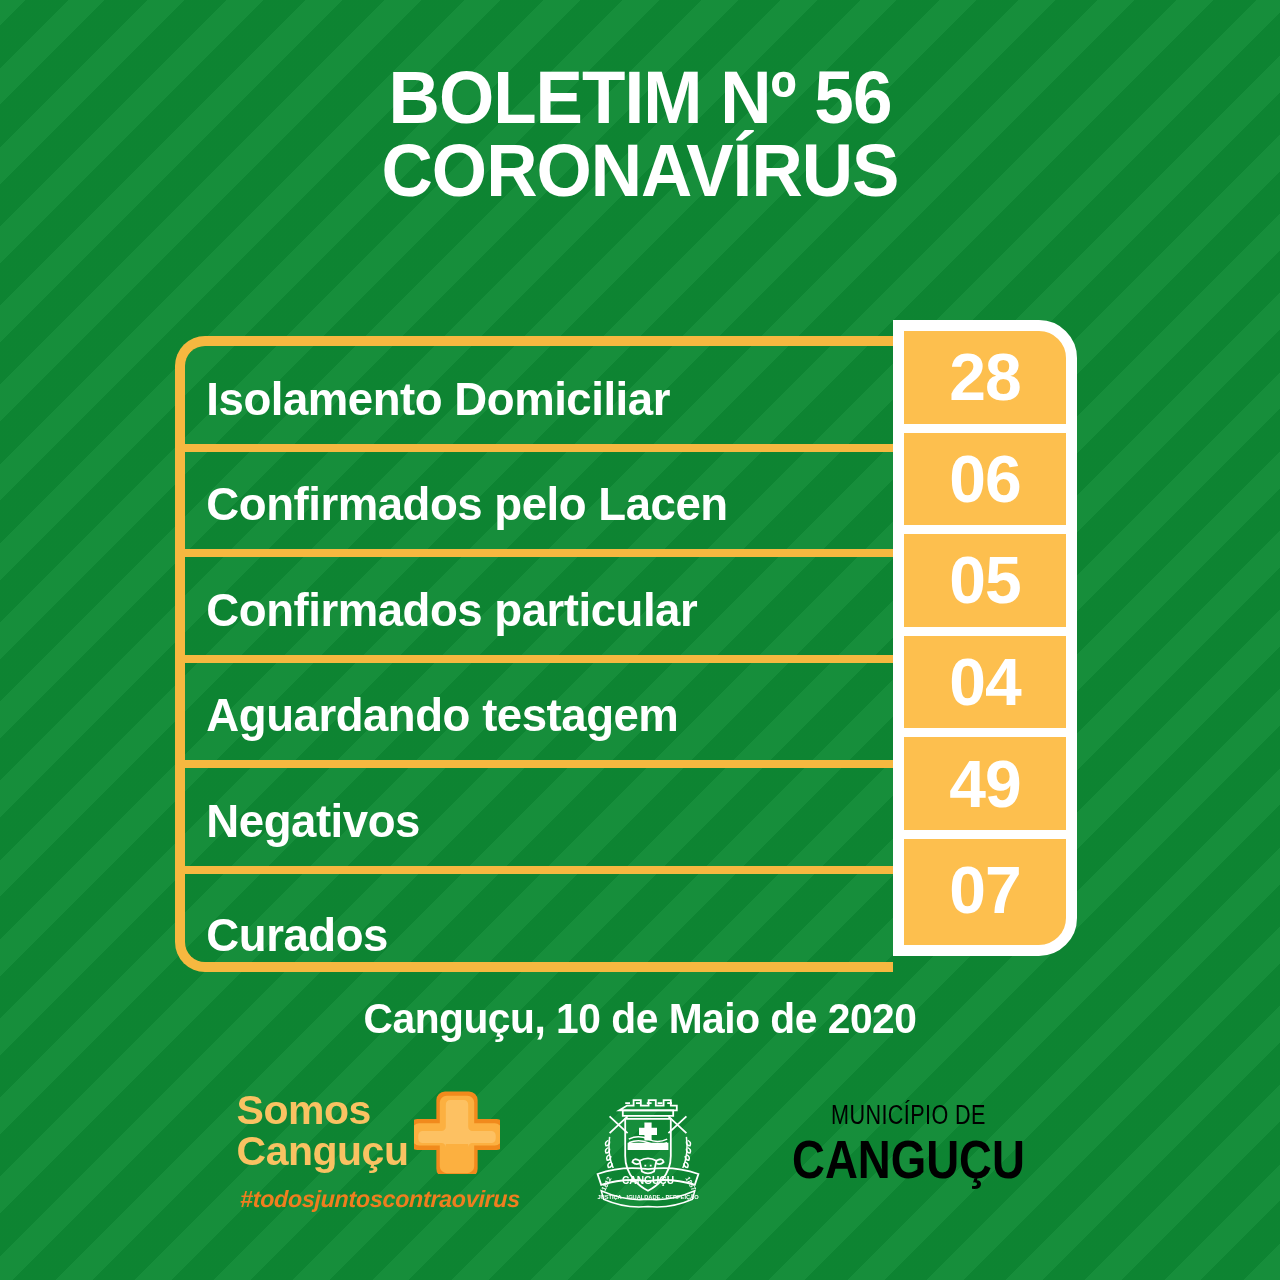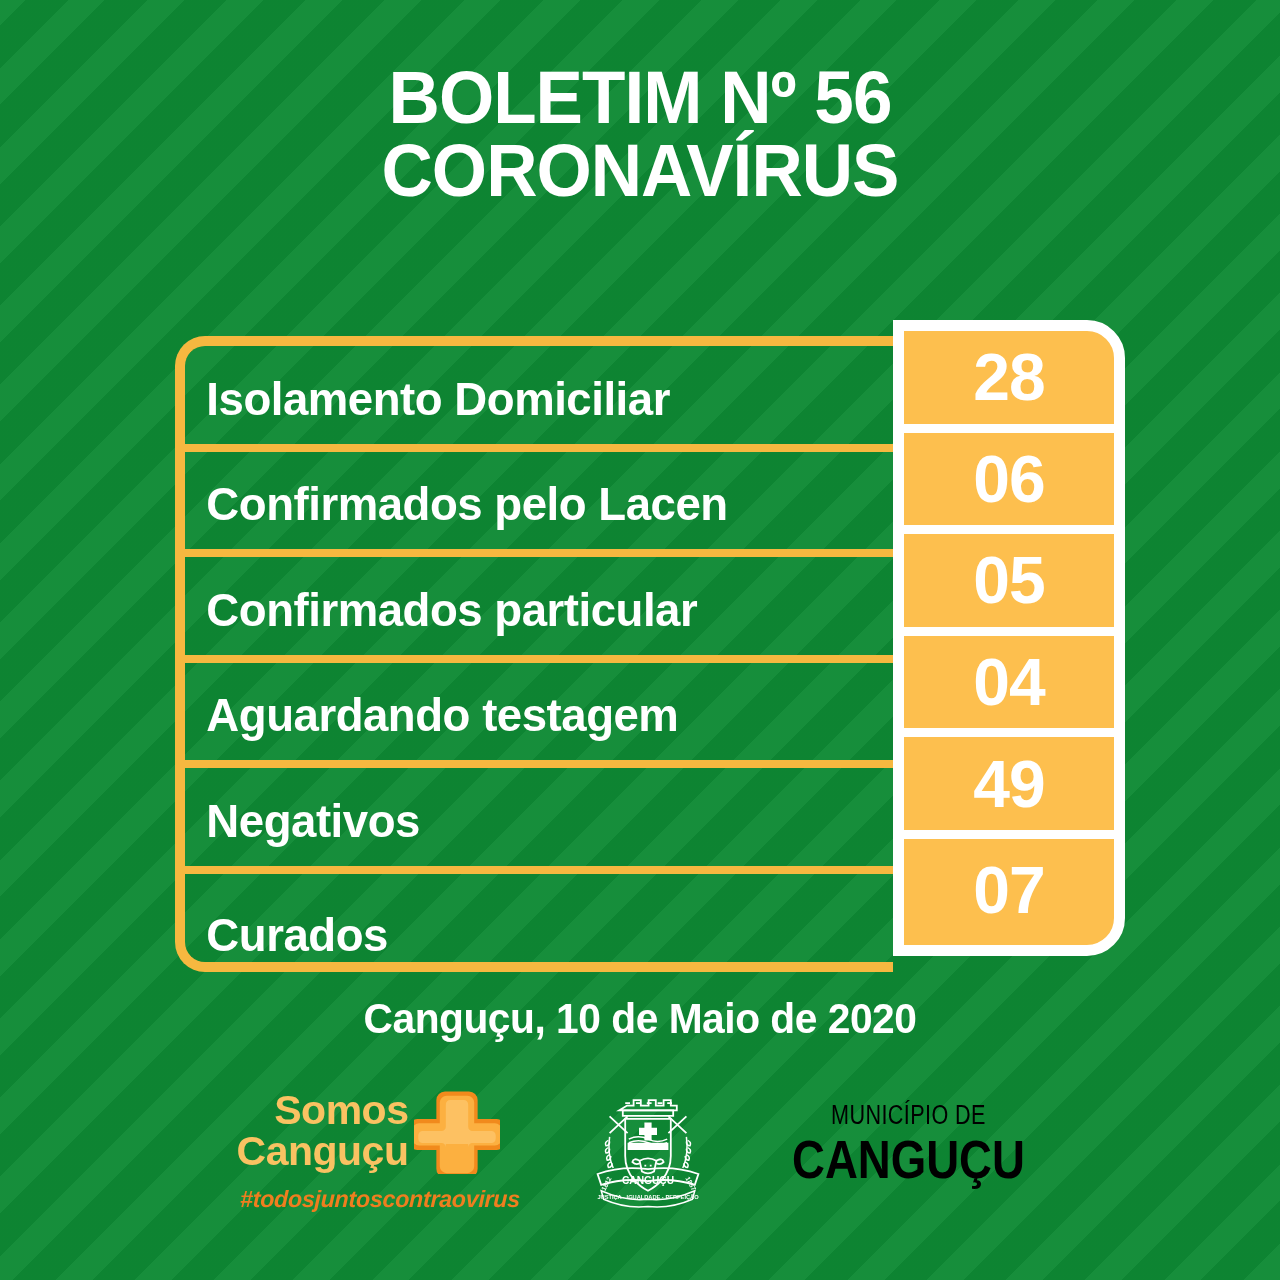--- a/index.html
+++ b/index.html
@@ -72,21 +72,21 @@
     letter-spacing:-0.5px;
     white-space:nowrap;
     transform:scaleX(0.97);
     transform-origin:left bottom;
   }
 
   
   #value-col{
     position:absolute;
     left:718px;top:0;
-    width:232px;height:636px;
+    width:184px;height:636px;
     box-sizing:border-box;
     border:11px solid #ffffff;
     border-left:11px solid #ffffff;
     border-radius:0 38px 38px 0;
     background:#fdbf4e;
     overflow:hidden;
   }
   .vrow{
     height:101.6px;
     box-sizing:border-box;
@@ -122,21 +122,21 @@
 
   
   #somos{position:relative;width:286px;}
   #somos .lock{display:flex;align-items:center;gap:6px;}
   #somos .words{
     color:#f9c262;
     font-weight:bold;
     font-size:41px;
     line-height:1.0;
     letter-spacing:-0.5px;
-    text-align:right;
+    text-align:left;
   }
   #somos .words span{display:block;}
   #somos .cross{
     position:relative;width:86px;height:86px;flex:0 0 86px;
   }
   #somos .cross svg{display:block;width:86px;height:86px;}
   #somos .hashtag{
     margin-top:12px;
     color:#ef7e1f;
     font-weight:bold;

